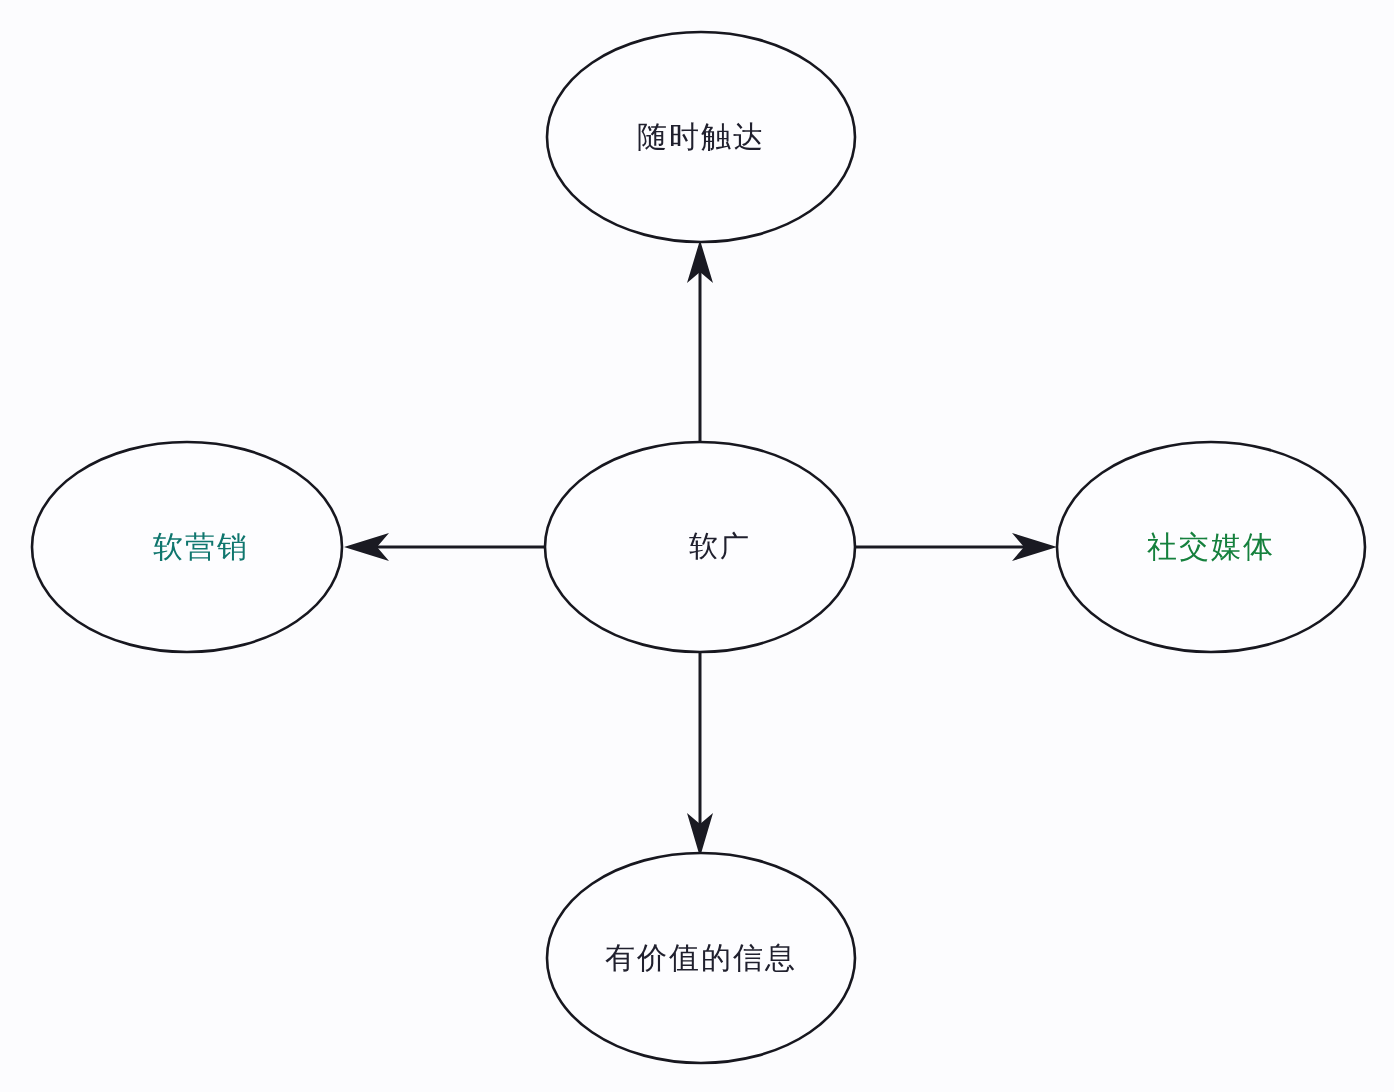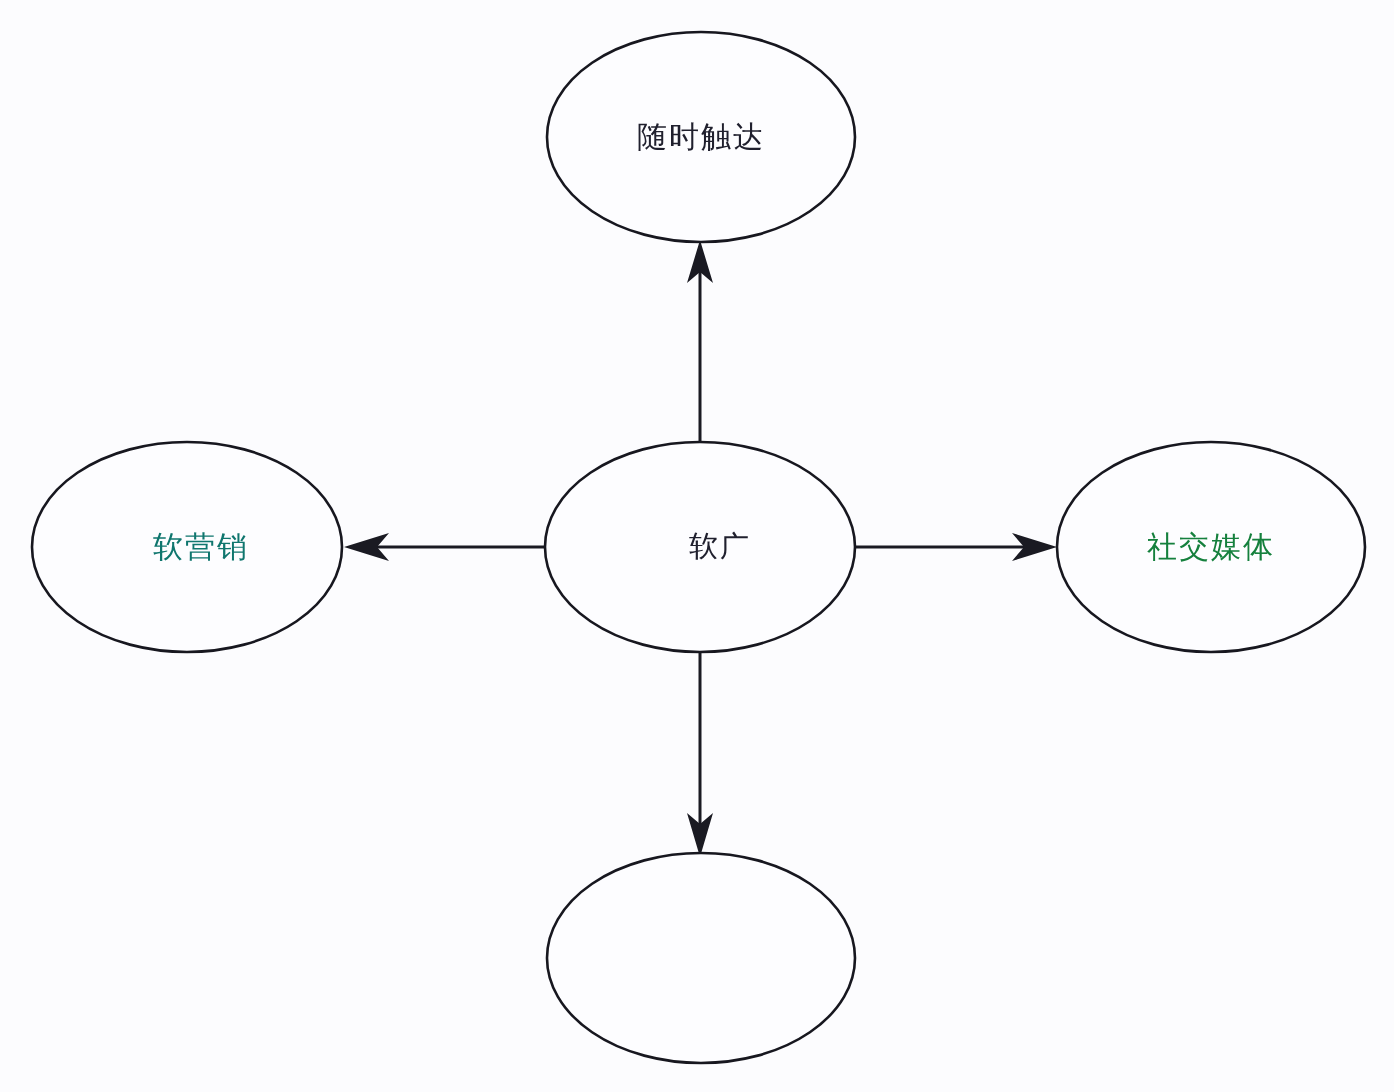--- a/index.html
+++ b/index.html
@@ -99,14 +99,15 @@
   </svg>
 
   <div class="node-label" style="left: 701px; top: 137px; color: rgb(32, 32, 46);">随时触达</div>
 
   <div class="node-label" style="left: 201px; top: 547px; color: #0f766e;">软营销</div>
 
   <div class="node-label center-label" style="left: 700px; top: 547px; color: rgb(32, 32, 46); margin-left: 20px;">软广</div>
 
   <div class="node-label" style="left: 1211px; top: 547px; color: #15803d;">社交媒体</div>
 
+  <div class="node-label" style="left: 701px; top: 958px; color: rgb(32, 32, 46);">有价值的信息</div>
 
 </div>
 
 </body></html>

